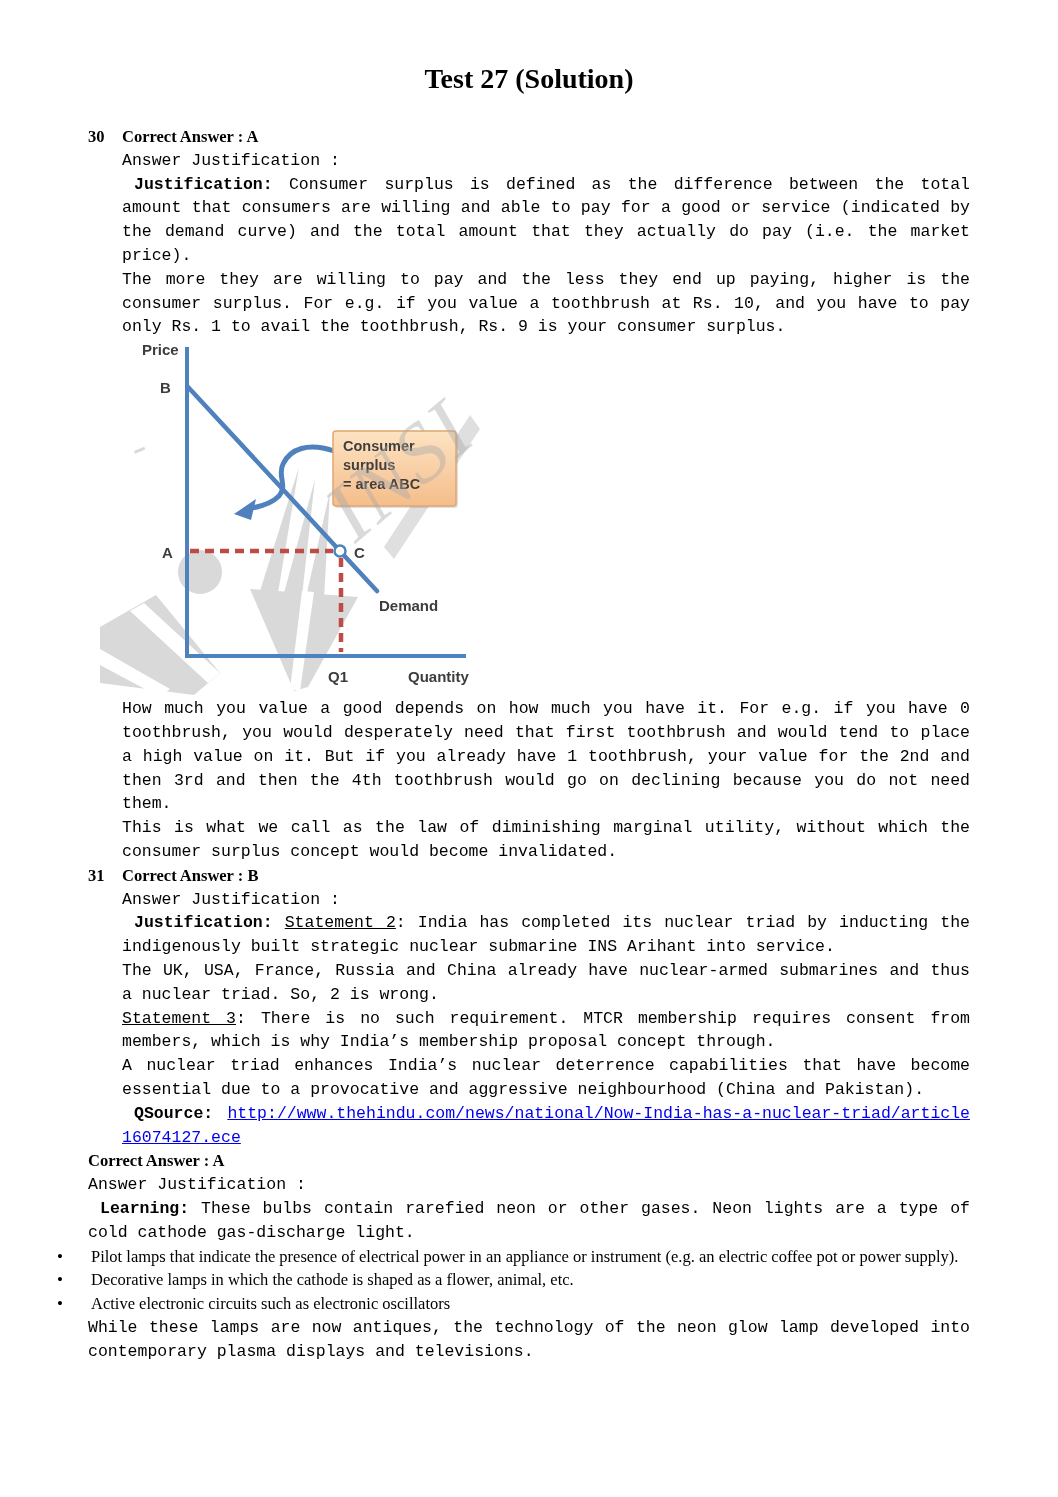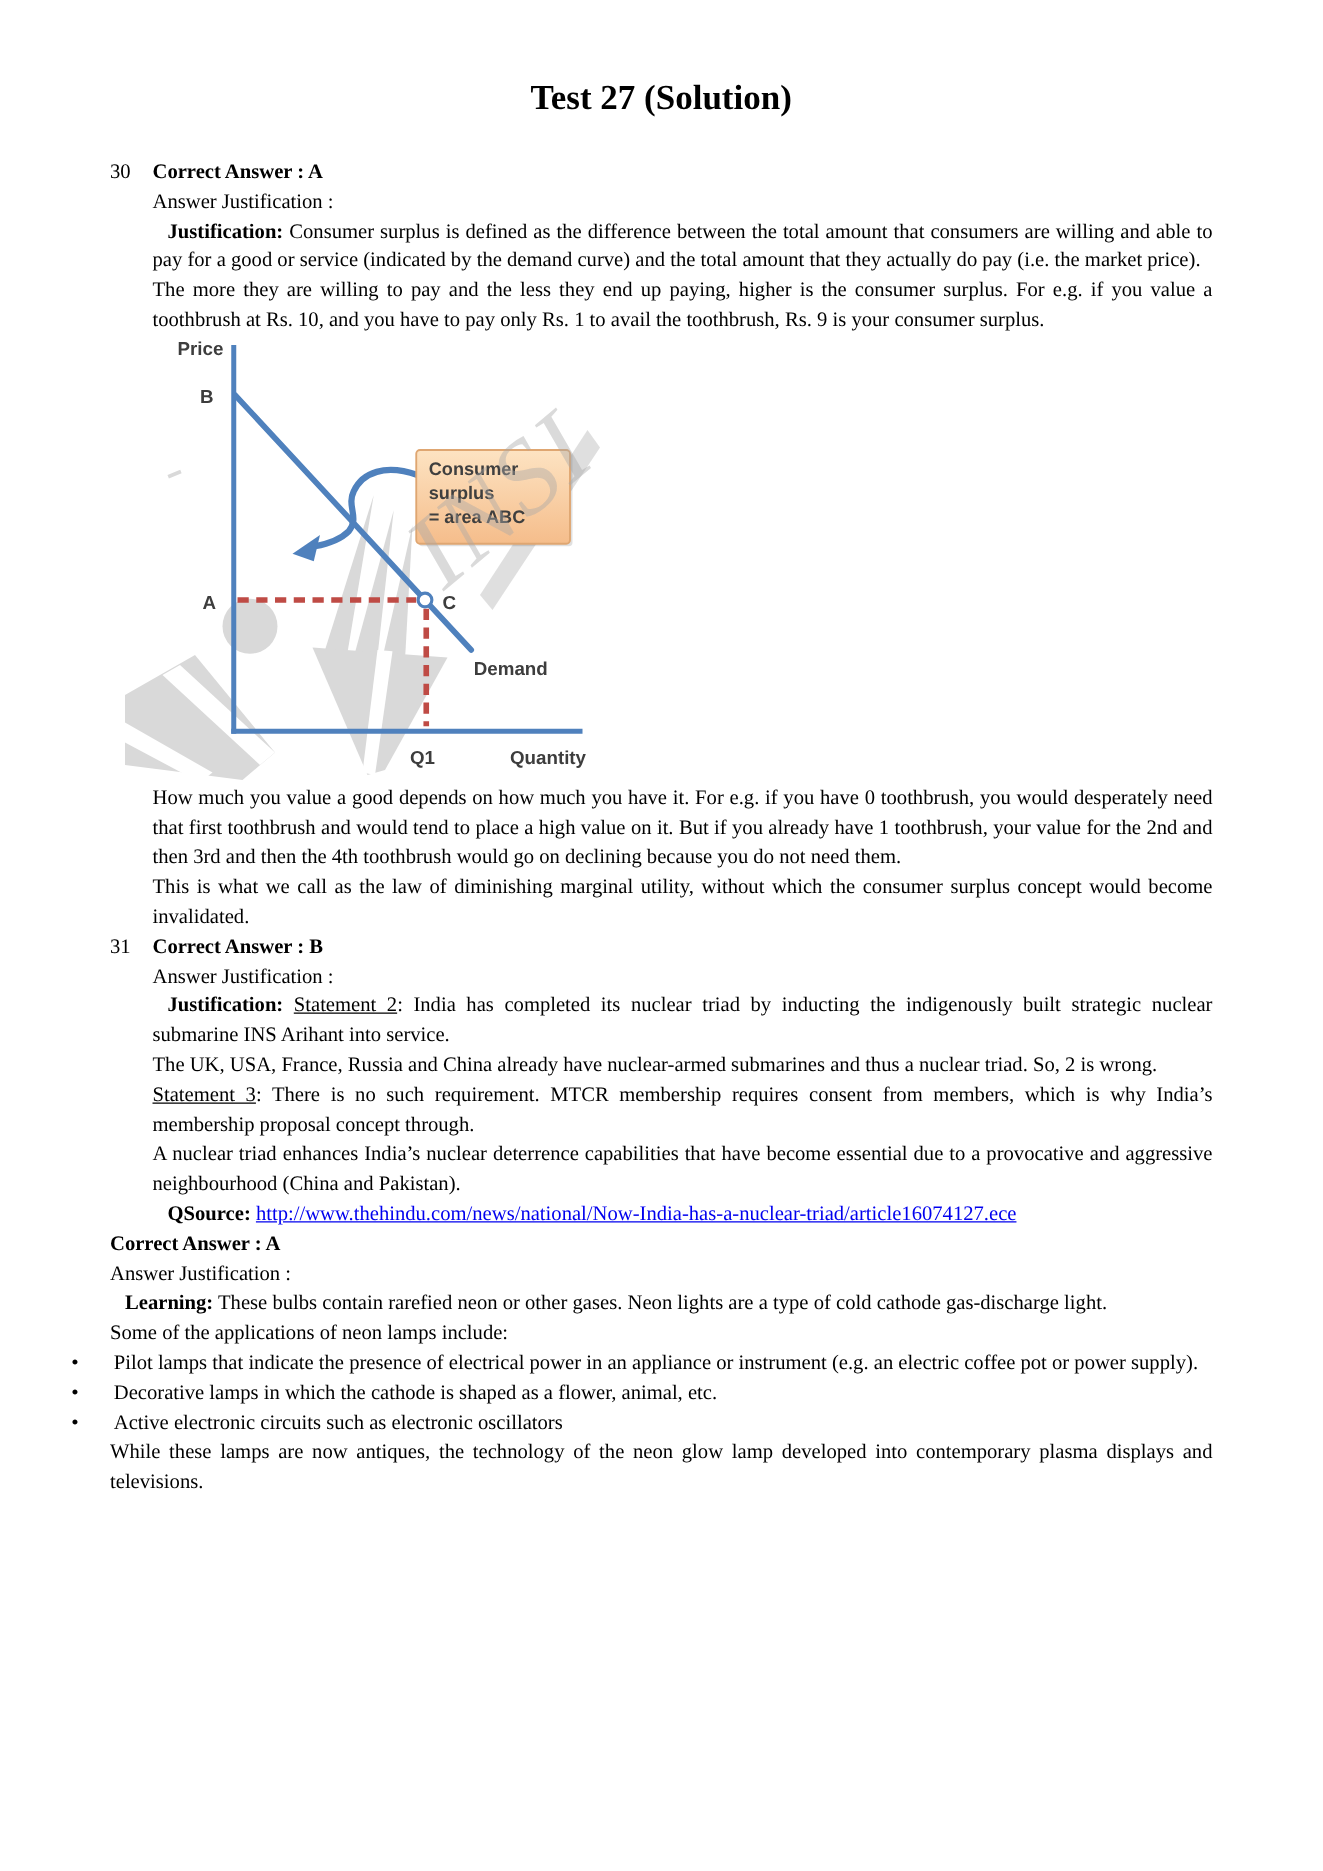--- a/index.html
+++ b/index.html
@@ -14,24 +14,24 @@
   }
   .page { box-sizing: border-box; width: 1058px; height: 1497px; padding: 62px 88px 0 88px; border-radius: 10px; }
   .title {
     text-align: center;
     font-weight: bold;
     font-size: 28px;
     line-height: 34px;
     margin: 0 0 29px 0;
   }
   .question { display: flex; }
-  .qnum { flex: none; width: 34px; font-weight: normal; }
+  .qnum { flex: none; width: 34px; font-weight: bold; }
   .qcontent { flex: 1; min-width: 0; }
   .answer-line { font-weight: bold; }
-  .para { margin: 0; text-align: justify; }
+  .para { margin: 0; text-align: justify; font-family: Liberation Mono, monospace; }
   .b { font-weight: bold; margin-left: 12px; }
   .u { text-decoration: underline; }
   a.link { color: #0000EE; text-decoration: underline; cursor: pointer; word-break: break-all; }
   .bullet-row { display: flex; margin-left: -34px; }
   .bullet-marker { flex: none; width: 34px; padding-left: 3px; font-size: 17px; }
   .bullet-text { flex: 1; min-width: 0; text-align: justify; }
   .figure-wrap { margin: 0 0 0 -22px; }
   .figure-wrap svg { display: block; }
   .fig-label {
     font-family: "Liberation Sans", sans-serif;
@@ -138,21 +138,20 @@
           <p class="para"><span class="u">Statement 3</span><span>: There is no such requirement. MTCR membership requires consent from members, which is why India’s membership proposal concept through.</span></p>
           <p class="para"><span>A nuclear triad enhances India’s nuclear deterrence capabilities that have become essential due to a provocative and aggressive neighbourhood (China and Pakistan).</span></p>
           <p class="para"><span class="b">QSource: </span><a href="#" class="link">http://www.thehindu.com/news/national/Now-India-has-a-nuclear-triad/article16074127.ece</a></p>
         </div>
       </div>
       <div class="question">
         <div class="qcontent">
           <div class="answer-line">Correct Answer : A</div>
           <p class="para"><span>Answer Justification :</span></p>
           <p class="para"><span class="b">Learning:</span><span> These bulbs contain rarefied neon or other gases. Neon lights are a type of cold cathode gas-discharge light.</span></p>
-          <p class="para"><span>Some of the applications of neon lamps include:</span></p>
           <div class="bullet-row">
             <div class="bullet-marker">•</div>
             <div class="bullet-text"><span>Pilot lamps that indicate the presence of electrical power in an appliance or instrument (e.g. an electric coffee pot or power supply).</span></div>
           </div>
           <div class="bullet-row">
             <div class="bullet-marker">•</div>
             <div class="bullet-text"><span>Decorative lamps in which the cathode is shaped as a flower, animal, etc.</span></div>
           </div>
           <div class="bullet-row">
             <div class="bullet-marker">•</div>

